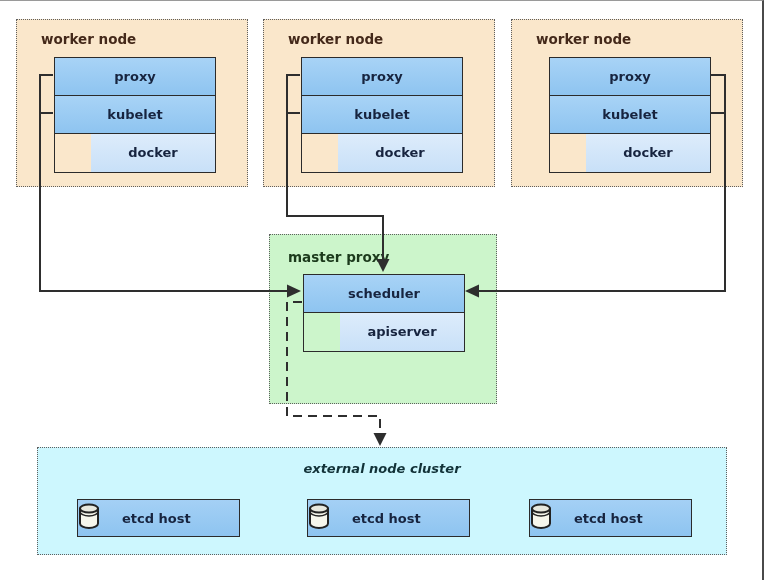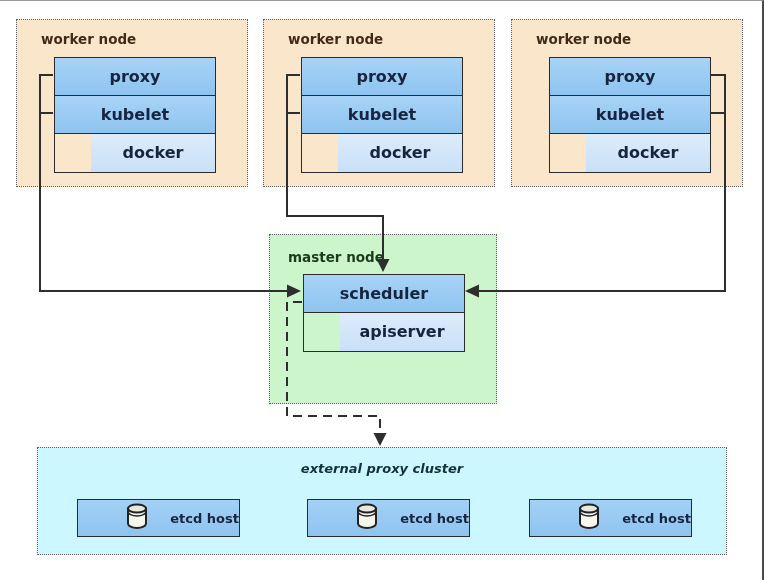--- a/index.html
+++ b/index.html
@@ -50,35 +50,35 @@
     position:absolute;
     width:162px;
     border:1px solid #2b2b2b;
     box-sizing:border-box;
   }
   .worker .stack{left:37px;top:37px;}
   .master .stack{left:33px;top:39px;}
   .comp{
     height:38px;line-height:37px;
     text-align:center;
-    font-size:16px;font-weight:bold;
+    font-size:13px;font-weight:bold;
     color:#17243f;
     border-bottom:1px solid #2b2b2b;
     box-sizing:border-box;
   }
   .comp:last-child{border-bottom:none;}
   .comp.blue{background:linear-gradient(180deg,#a8d3f6 0%,#8ec4f0 100%);}
   .comp.lightblue{background:linear-gradient(180deg,#ddecfb 0%,#c8e0f8 100%);margin-left:36px;}
   .etcd-host{
     position:absolute;top:51px;
     width:163px;height:38px;
     background:linear-gradient(180deg,#a4d0f5 0%,#8ec4f0 100%);
     border:1px solid #2b2b2b;
     box-sizing:border-box;
-    display:flex;align-items:center;justify-content:flex-end;gap:22px;
+    display:flex;align-items:center;justify-content:flex-start;gap:22px;
   }
   .etcd-host .label{
     font-size:13px;font-weight:bold;color:#17243f;
   }
   svg.connectors{
     position:absolute;left:0;top:0;
     pointer-events:none;
   }
 </style>
 </head>
@@ -107,29 +107,29 @@
   <div class="container worker" style="left:511px;">
     <div class="node-title">worker node</div>
     <div class="stack">
       <div class="comp blue">proxy</div>
       <div class="comp blue">kubelet</div>
       <div class="comp lightblue">docker</div>
     </div>
   </div>
 
   <div class="container master">
-    <div class="node-title">master node</div>
+    <div class="node-title">master proxy</div>
     <div class="stack">
       <div class="comp blue">scheduler</div>
       <div class="comp lightblue">apiserver</div>
     </div>
   </div>
 
   <div class="container etcd-cluster">
-    <div class="etcd-title">external proxy cluster</div>
+    <div class="etcd-title">external node cluster</div>
 
     <div class="etcd-host" style="left:39px;">
       <span>
         <svg width="22" height="27" viewBox="0 0 22 27">
           <path d="M2 5.5 v15 a9 4.5 0 0 0 18 0 v-15 z" fill="#f6f6ec" stroke="#222" stroke-width="2"></path>
           <ellipse cx="11" cy="5.5" rx="9" ry="4" fill="#e8e8de" stroke="#222" stroke-width="2"></ellipse>
           <path d="M2 8.5 a9 4.5 0 0 0 18 0" fill="none" stroke="#222" stroke-width="1.5"></path>
         </svg>
       </span>
       <span class="label">etcd host</span>

